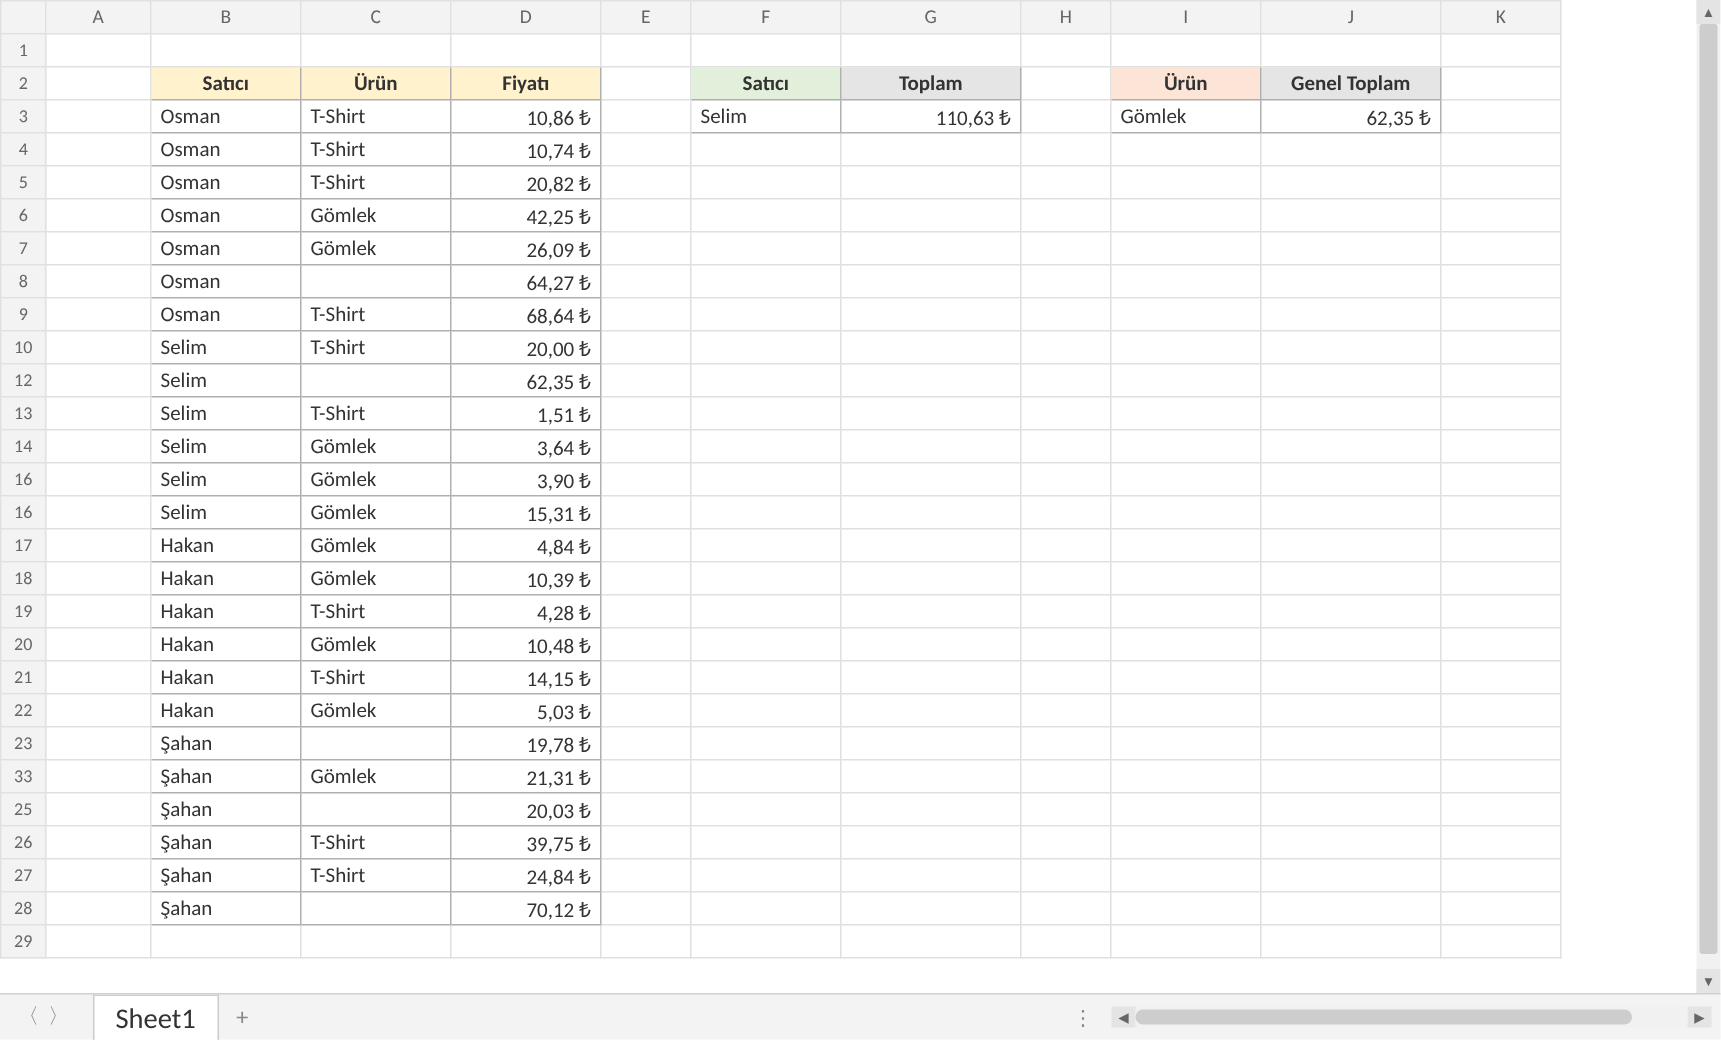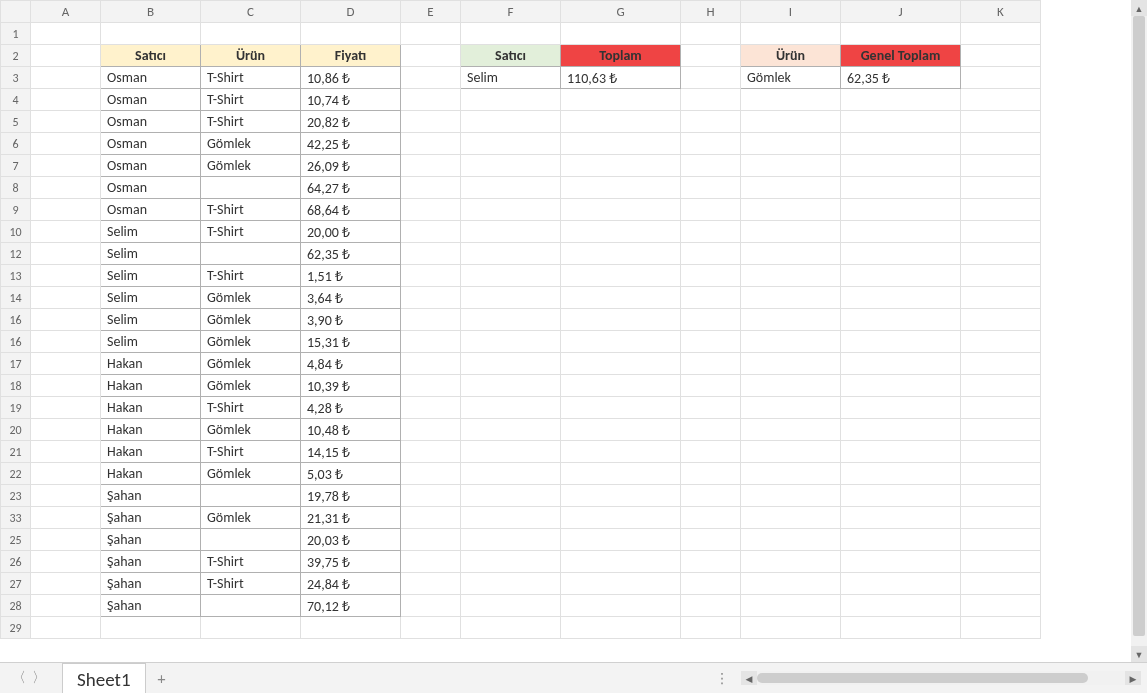--- a/index.html
+++ b/index.html
@@ -13,24 +13,24 @@
 
   
   .cA { width: 70px; } .cB { width: 100px; } .cC { width: 100px; } .cD { width: 100px; }
   .cE { width: 60px; } .cF { width: 100px; } .cG { width: 120px; } .cH { width: 60px; }
   .cI { width: 100px; } .cJ { width: 120px; } .cK { width: 80px; }
 
   
   td.h-yellow, td.h-green, td.h-blue, td.h-pink { font-weight: bold; text-align: center; border: 1px solid #b0b0b0; }
   td.h-yellow { background: #fff2cc; }
   td.h-green  { background: #e2efda; }
-  td.h-blue   { background: #ef4444; }
+  td.h-blue   { background: #e5e5e5; }
   td.h-pink   { background: #fce4d6; }
   td.dcell    { border: 1px solid #b0b0b0; }
-  td.num      { }
+  td.num      { text-align: right; }
 
   
   .vscroll { position: absolute; right: 0; top: 0; width: 16px; height: 662px; background: #f1f1f1; }
   .vscroll .up, .vscroll .down { width: 16px; height: 16px; background: #e4e4e4; display:flex; align-items:center; justify-content:center; font-size:9px; color:#666;}
   .vscroll .thumb { position:absolute; top:16px; left:2px; width:12px; height:620px; background:#cdcdcd; border-radius:2px; }
 
   
   .bottombar { position: absolute; left:0; bottom:0; width:100%; height:31px; background:#f3f3f3; border-top:1px solid #d0d0d0; display:flex; align-items:center; }
   .navarrows { display:flex; gap:2px; padding:0 10px; color:#888; }
   .navarrows span { width:18px; text-align:center; font-size:14px; cursor:pointer; }

